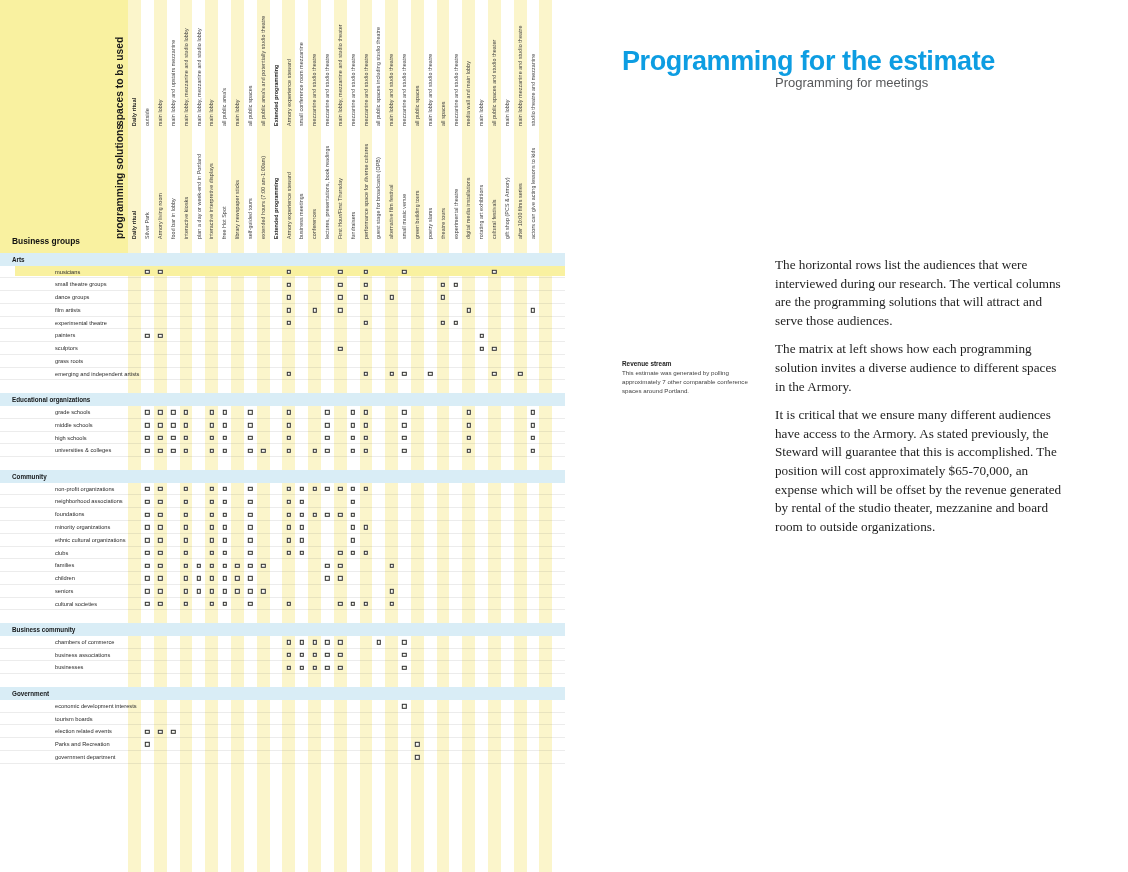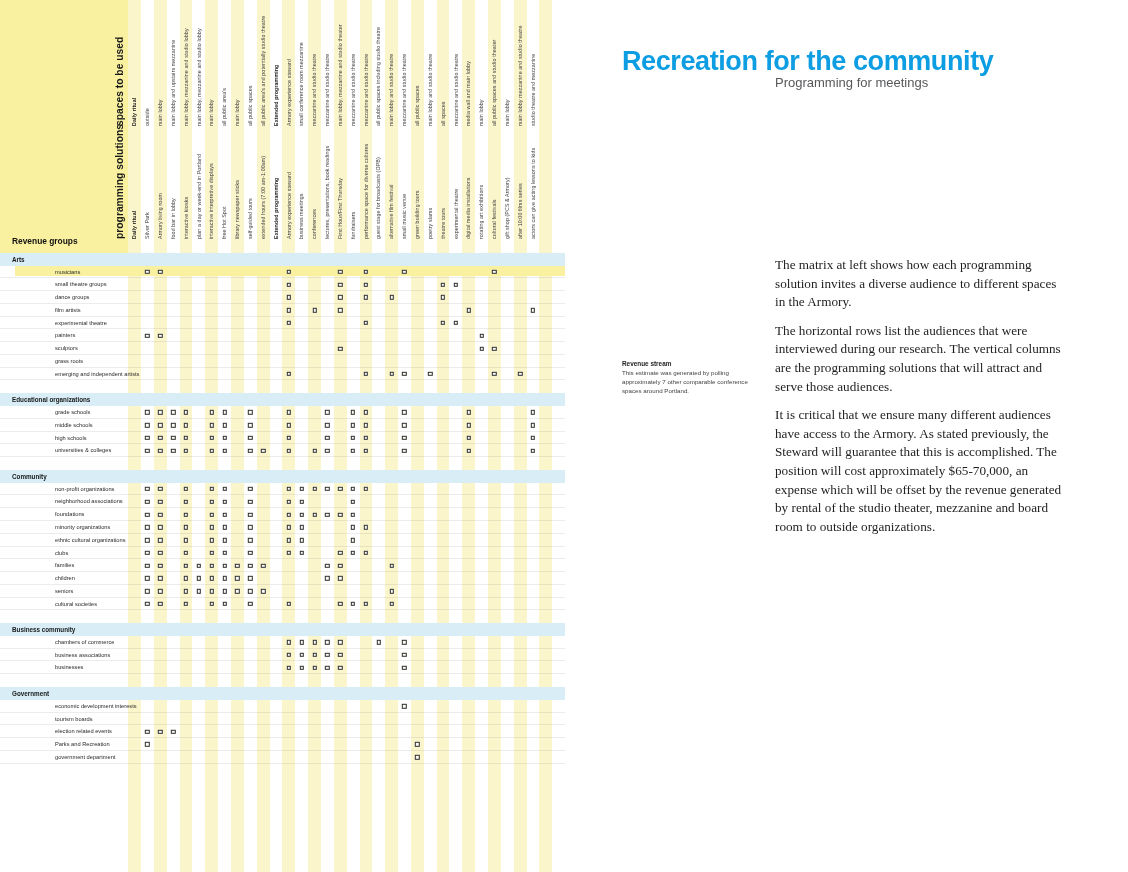--- a/index.html
+++ b/index.html
@@ -47,36 +47,36 @@
     <div class="stripe" style="left: 256.7px; width: 12.85px; background: rgb(251, 245, 203); z-index: 0;"></div>
     <div class="stripe" style="left: 231px; width: 12.85px; background: rgb(251, 245, 203); z-index: 0;"></div>
     <div class="stripe" style="left: 205.3px; width: 12.85px; background: rgb(251, 245, 203); z-index: 0;"></div>
     <div class="stripe" style="left: 179.6px; width: 12.85px; background: rgb(251, 245, 203); z-index: 0;"></div>
     <div class="stripe" style="left: 153.9px; width: 12.85px; background: rgb(251, 245, 203); z-index: 0;"></div>
     <div class="stripe" style="left: 128.2px; width: 12.85px; background: rgb(251, 245, 203); z-index: 0;"></div>
 
   <div id="matrix"></div>
 
   <div id="corner-block" style="background: rgb(249, 241, 160);"></div>
-  <div id="corner-label">Revenue groups</div>
+  <div id="corner-label">Business groups</div>
 
   <div class="rot big" style="left:112px;top:126px;">spaces to be used</div>
   <div class="rot big" style="left:112px;top:239px;">programming solutions</div>
 
-  <div id="page-title" style="color: rgb(13, 157, 226);">Recreation for the community</div>
+  <div id="page-title" style="color: rgb(13, 157, 226);">Programming for the estimate</div>
   <div id="page-subtitle">Programming for meetings</div>
 
   <div id="side-note">
     <div class="nt">Revenue stream</div>
     <div>This estimate was generated by polling approximately 7 other comparable conference spaces around Portland.</div>
   </div>
 
   <div id="body-text">
+    <p>The horizontal rows list the audiences that were interviewed during our research. The vertical columns are the programming solutions that will attract and serve those audiences.</p>
     <p>The matrix at left shows how each programming solution invites a diverse audience to different spaces in the Armory.</p>
-    <p>The horizontal rows list the audiences that were interviewed during our research. The vertical columns are the programming solutions that will attract and serve those audiences.</p>
     <p>It is critical that we ensure many different audiences have access to the Armory. As stated previously, the Steward will guarantee that this is accomplished. The position will cost approximately $65-70,000, an expense which will be offset by the revenue generated by rental of the studio theater, mezzanine and board room to outside organizations.</p>
   </div>
 
 <div class="rot boldcol" style="left: 131.3px; top: 126px; z-index: 2;">Daily ritual</div>
     <div class="rot boldcol" style="left: 131.3px; top: 239px; z-index: 2;">Daily ritual</div>
     <div class="rot" style="left: 144.15px; top: 126px; z-index: 2;">outside</div>
     <div class="rot" style="left: 144.15px; top: 239px; z-index: 2;">Silver Park</div>
     <div class="rot" style="left: 157px; top: 126px; z-index: 2;">main lobby</div>
     <div class="rot" style="left: 157px; top: 239px; z-index: 2;">Armory living room</div>
     <div class="rot" style="left: 169.85px; top: 126px; z-index: 2;">main lobby and upstairs mezzanine</div>

